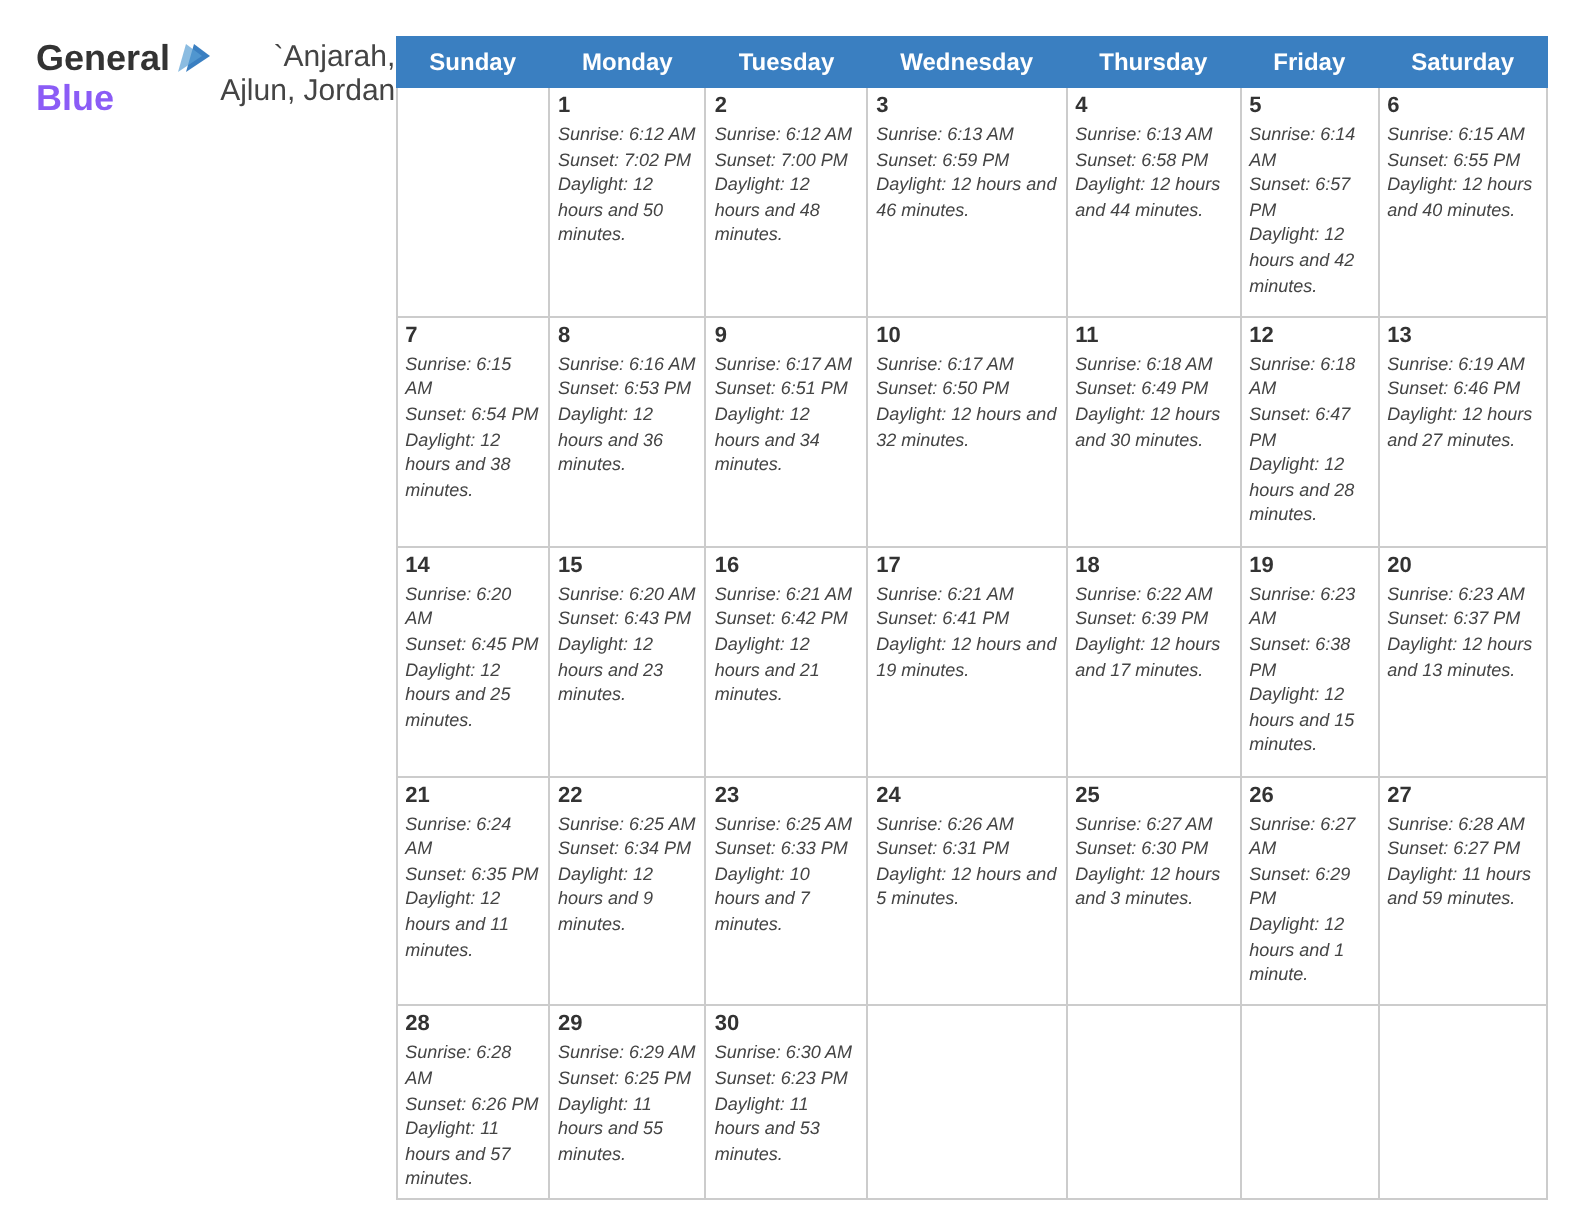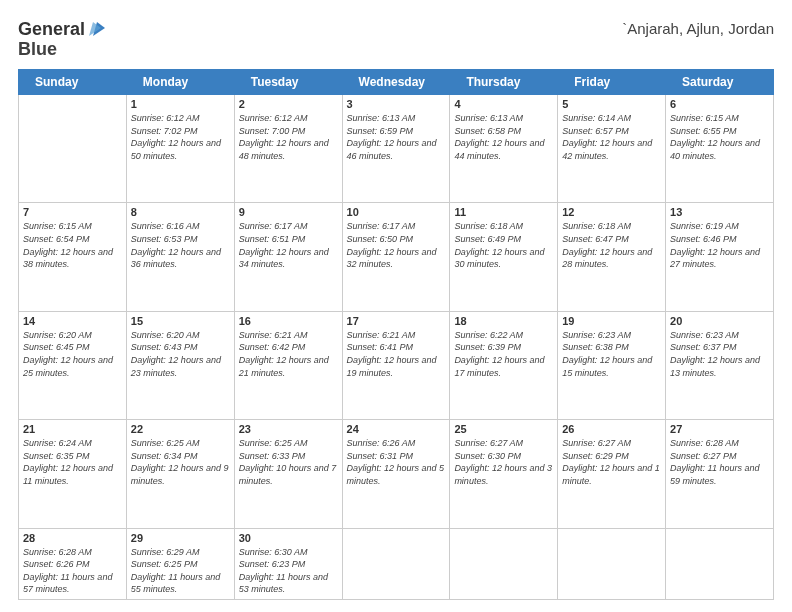--- a/index.html
+++ b/index.html
@@ -8,21 +8,21 @@
       background: #fff;
       width: 792px;
       height: 612px;
       overflow: hidden;
     }
     .page {
       width: 792px;
       height: 612px;
       padding: 18px 18px 12px 18px;
       display: flex;
-      flex-direction: column;
+      flex-direction: row;
     }
     .header {
       display: flex;
       justify-content: space-between;
       align-items: flex-start;
       margin-bottom: 10px;
     }
     .logo {
       display: flex;
       align-items: center;
@@ -30,21 +30,21 @@
     }
     .logo-text-general {
       font-size: 18px;
       font-weight: bold;
       color: #333;
       line-height: 1;
     }
     .logo-text-blue {
       font-size: 18px;
       font-weight: bold;
-      color: #404040;
+      color: #8b5cf6;
       line-height: 1;
     }
     .logo-icon {
       width: 22px;
       height: 22px;
       margin-left: 2px;
     }
     .title-block {
       text-align: right;
     }

